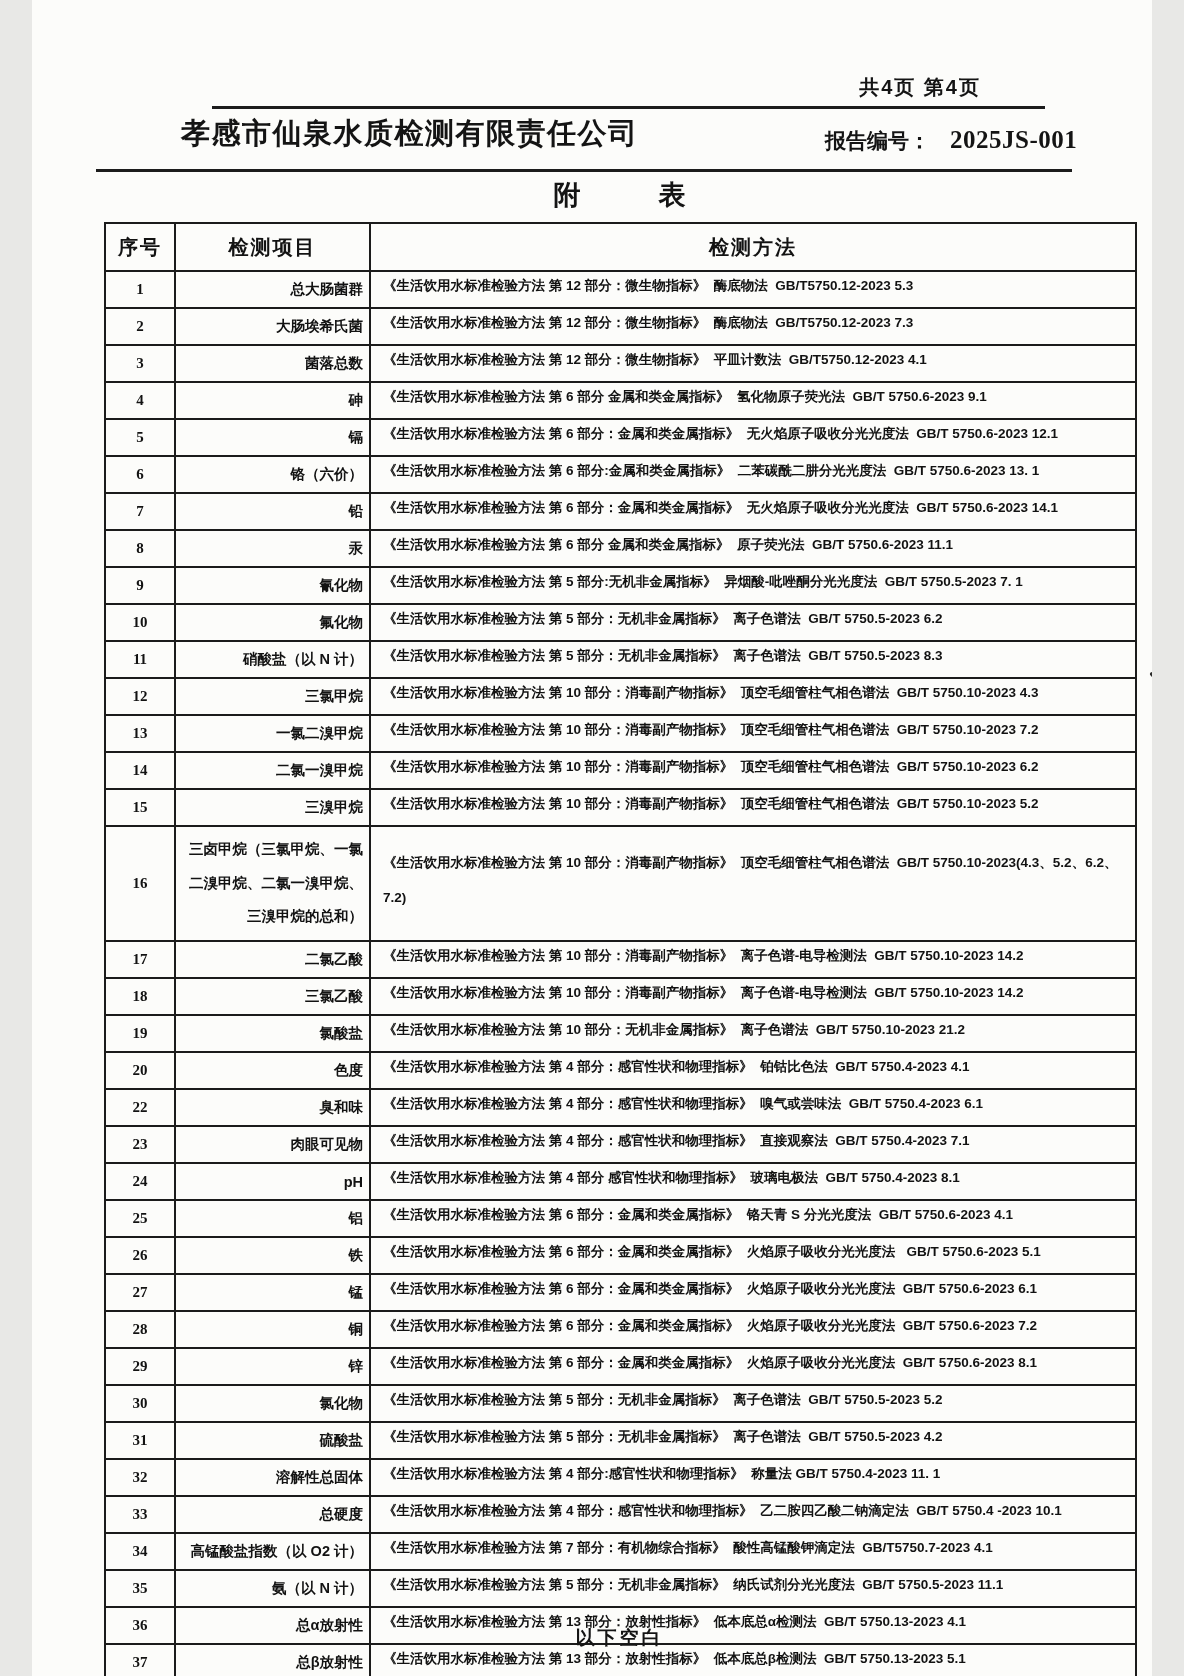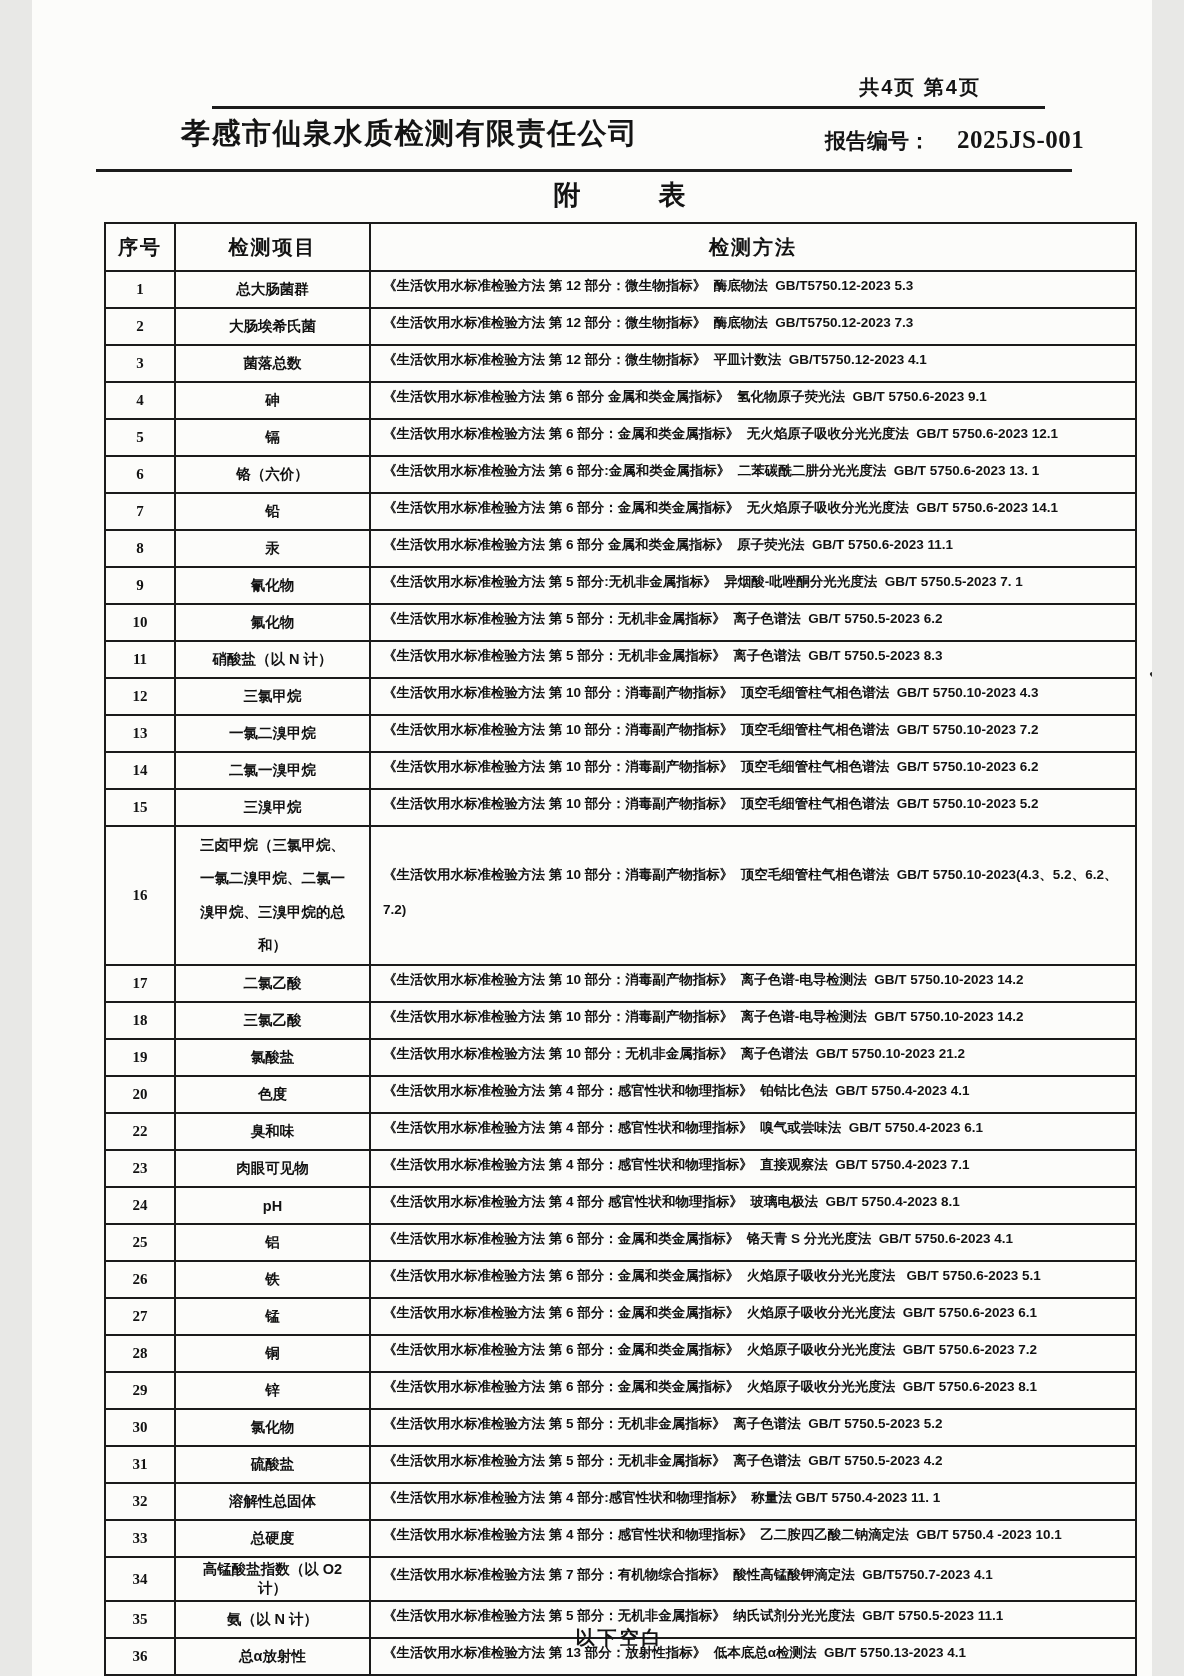--- a/index.html
+++ b/index.html
@@ -23,21 +23,21 @@
   }
   .company-name {
     position: absolute; top: 114px; left: 149px;
     font-size: 29px; font-weight: bold; letter-spacing: 1.5px;
     font-family: "Liberation Sans", sans-serif;
   }
   .report-no {
     position: absolute; top: 126px; left: 793px;
     font-size: 21px; font-weight: bold;
     font-family: "Liberation Sans", sans-serif;
-    display: flex; gap: 27px; align-items: baseline;
+    display: flex; gap: 20px; align-items: baseline;
   }
   .report-no .value { font-weight: 600; letter-spacing: 0.5px; font-family: "Liberation Serif", serif; font-size: 25px; }
   .rule-2 {
     position: absolute; top: 169px; left: 64px; width: 976px; height: 3px;
     background: #1c1c1c;
   }
   .doc-title {
     position: absolute; top: 177px; left: 72px; width: 1031px;
     display: flex; justify-content: center; gap: 78px;
     font-size: 27px; font-weight: bold;
@@ -63,24 +63,24 @@
   col.c-no { width: 70px; }
   col.c-item { width: 195px; }
   col.c-method { width: 766px; }
   td.no-cell {
     height: 33px;
     text-align: center;
     font-size: 15px; font-weight: bold;
     font-family: "Liberation Serif", serif;
   }
   td.item-cell {
-    text-align: center;
+    text-align: right;
     font-size: 14.5px; font-weight: bold;
     font-family: "Liberation Sans", sans-serif;
-    padding: 2px 17px;
+    padding: 2px 6px;
   }
   td.method-cell {
     font-size: 13.5px; font-weight: bold;
     font-family: "Liberation Sans", sans-serif;
     padding: 3px 8px 10px 12px;
     white-space: pre-wrap;
     line-height: 1.55;
   }
   
   table.methods tbody tr:nth-child(16) td { height: 100px; }

